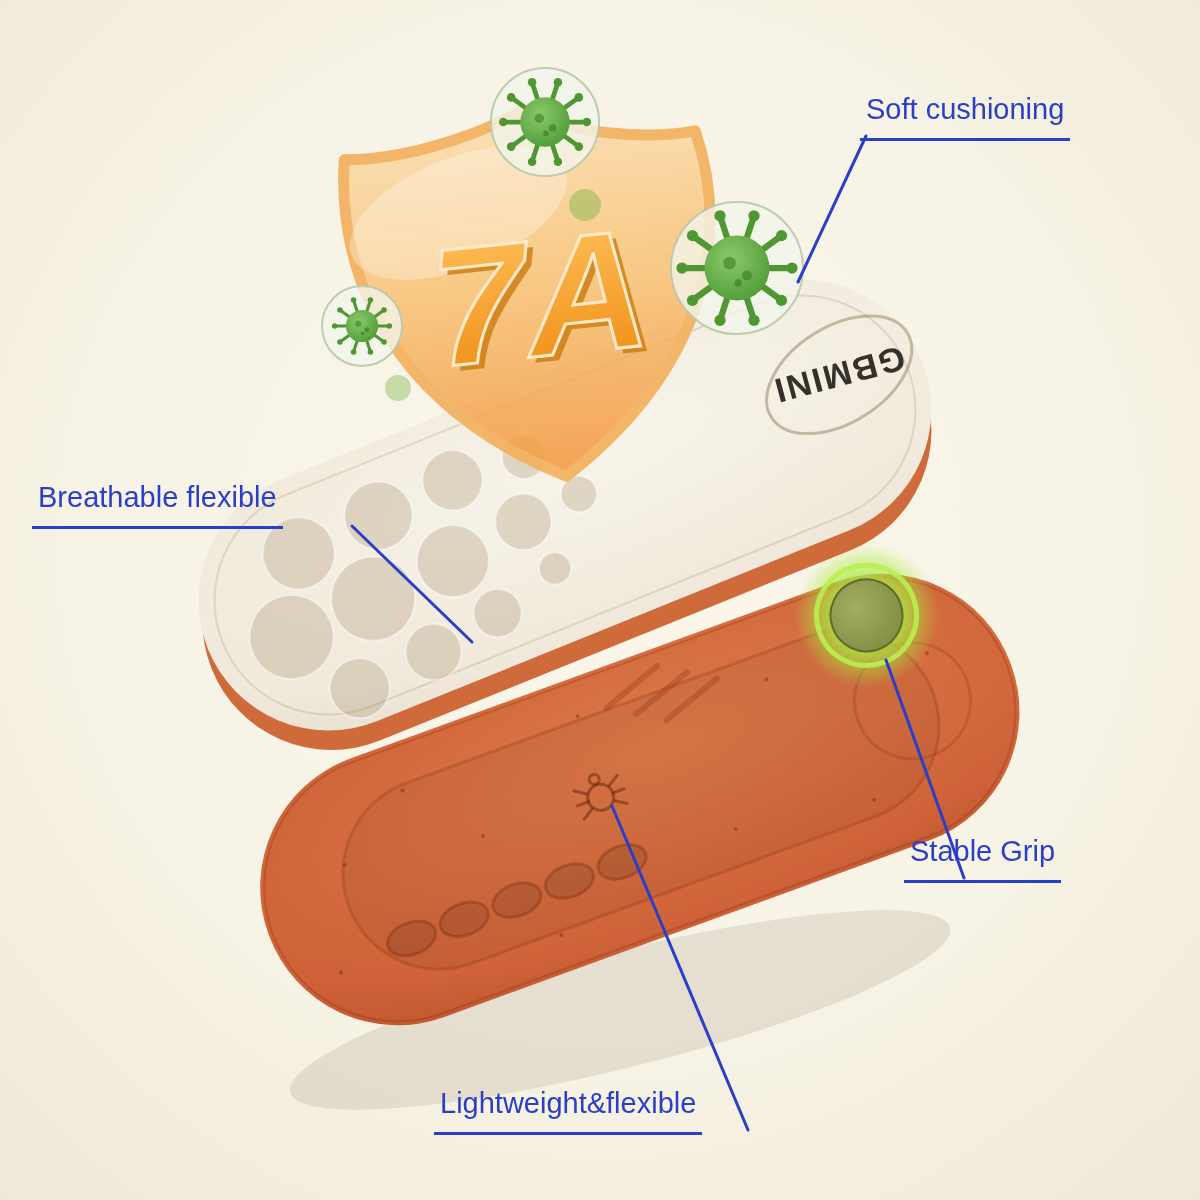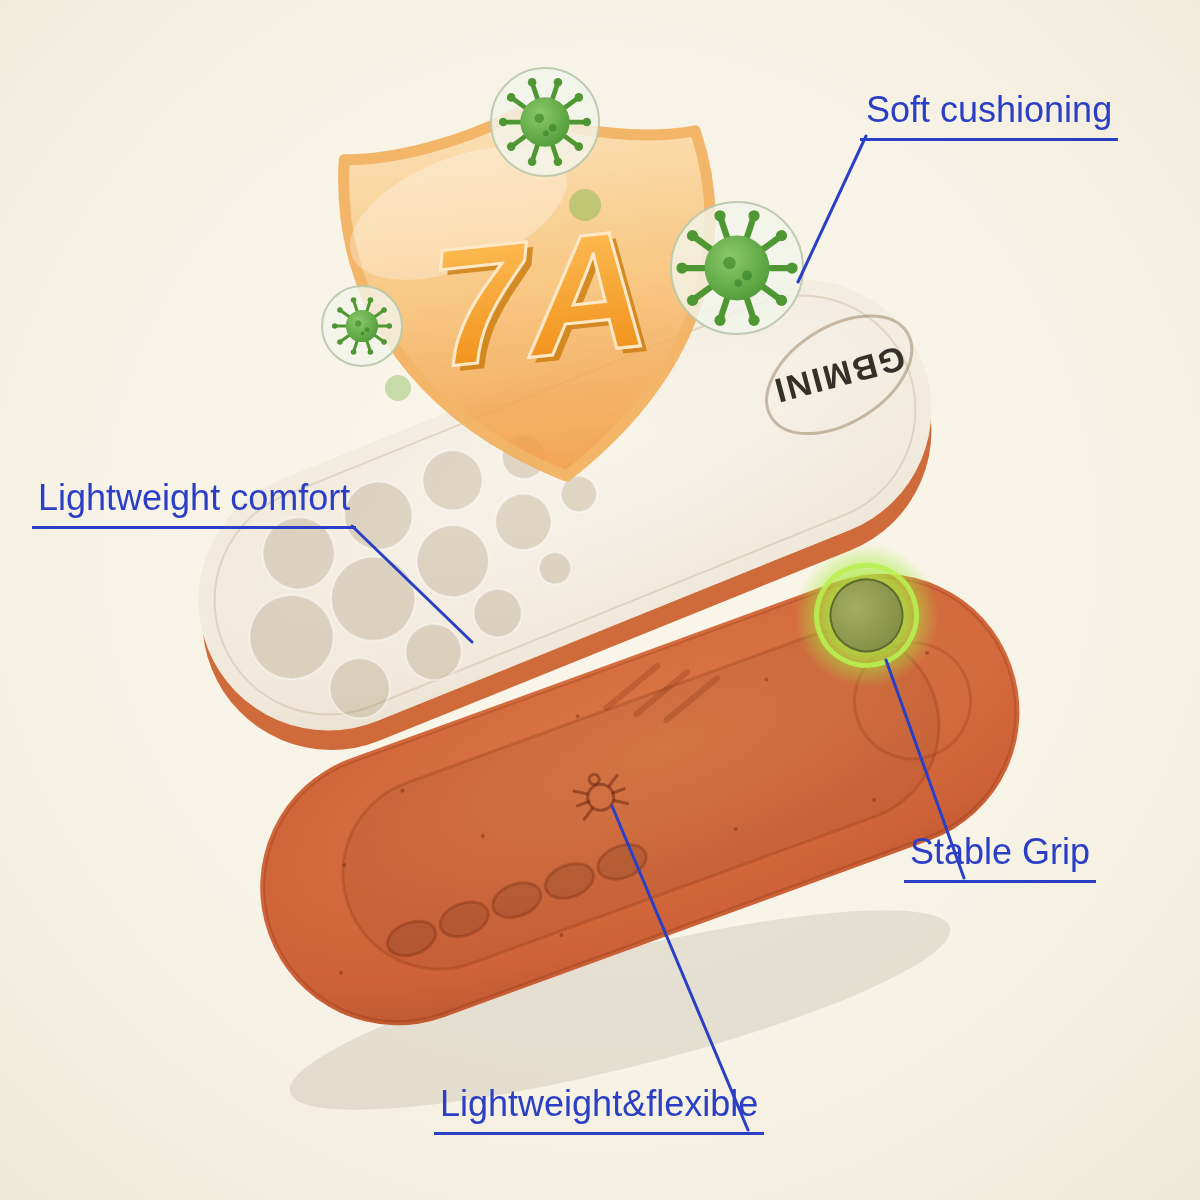--- a/index.html
+++ b/index.html
@@ -19,21 +19,21 @@
   svg.art {
     position: absolute;
     left: 0;
     top: 0;
     width: 1200px;
     height: 1200px;
   }
   .callout {
     position: absolute;
     color: #2a3fc5;
-    font-size: 36px;
+    font-size: 29px;
     line-height: 39px;
     white-space: nowrap;
     border-bottom: 3px solid #2a3fc5;
     padding: 0 6px 9px 6px;
   }
   .c-soft       { left: 860px; top: 90px;   }
   .c-breathable { left: 32px;  top: 478px;  }
   .c-stable     { left: 904px; top: 832px;  }
   .c-light      { left: 434px; top: 1084px; text-align: right; }
 </style>
@@ -225,21 +225,21 @@
       <line x1="352" y1="526" x2="472" y2="642"></line>
       <line x1="964" y1="878" x2="886" y2="660"></line>
       <line x1="748" y1="1130" x2="612" y2="806"></line>
     </g>
   </svg>
 
   <div class="callout c-soft">
     <span>Soft cushioning</span>
   </div>
   <div class="callout c-breathable">
-    <span>Lightweight comfort</span>
+    <span>Breathable flexible</span>
   </div>
   <div class="callout c-stable">
     <span>Stable Grip</span>
   </div>
   <div class="callout c-light">
     <span>Lightweight&amp;flexible</span>
   </div>
 
 </div>
 

